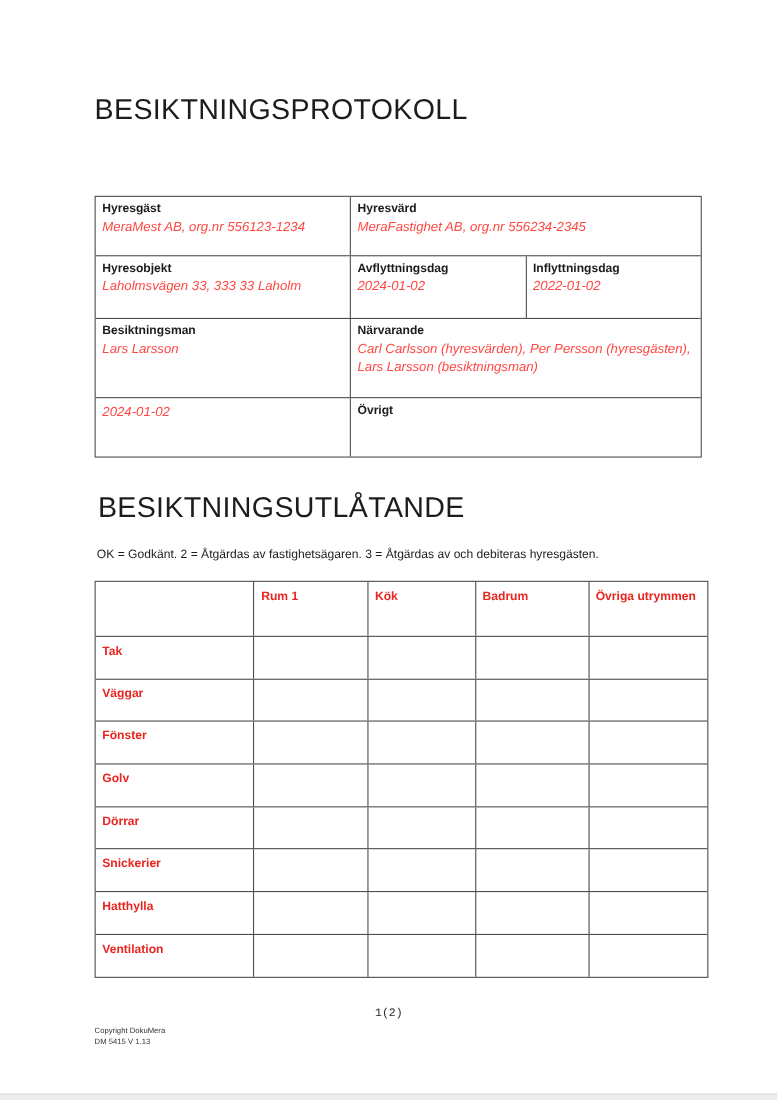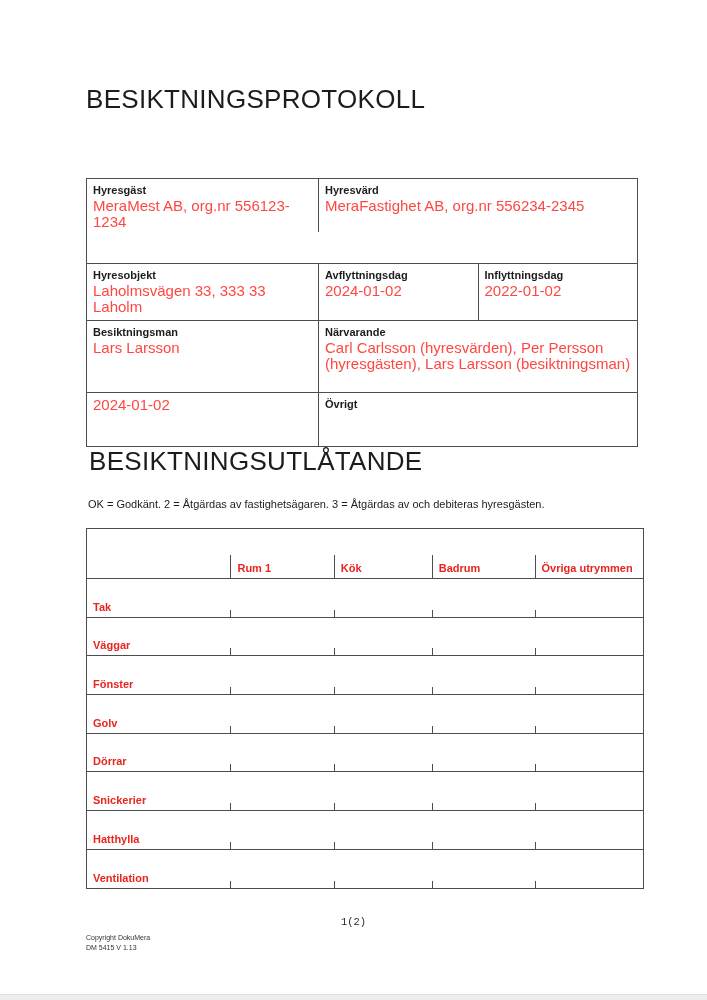--- a/index.html
+++ b/index.html
@@ -26,31 +26,31 @@
     position:absolute; left:86px; top:178px; width:552px;
     border:1px solid #4d4d4d; box-sizing:border-box; background:#fff;
   }
   .trow { display:flex; border-top:1px solid #4d4d4d; box-sizing:border-box; }
   .trow:first-child { border-top:none; }
   .tcell {
     box-sizing:border-box; padding:4px 6px 2px 6px;
     border-left:1px solid #4d4d4d; overflow:hidden;
   }
   .tcell:first-child { border-left:none; }
-  .r1 { height:53px; } .r2 { height:57px;margin-top:31px; } .r3 { height:72px; } .r4 { height:54px; }
+  .r1 { height:53px; } .r2 { height:57px; } .r3 { height:72px; } .r4 { height:54px; }
   .w42 { width:42%; } .w58 { width:58%; } .w29 { width:29%; }
   .flabel { font-size:11px; font-weight:bold; color:#1c1c1c; line-height:15px; }
-  .fvalue { font-size:15px; color:#ff4742; line-height:16px; }
+  .fvalue { font-size:12px; color:#ff4742; line-height:16px;font-style:italic; }
 
   
   .insp-table {
     position:absolute; left:86px; top:528px; width:558px;
     border:1px solid #4d4d4d; box-sizing:border-box; background:#fff;
   }
-  .irow { display:flex; border-top:1px solid #4d4d4d; box-sizing:border-box;align-items:flex-end; }
+  .irow { display:flex; border-top:1px solid #4d4d4d; box-sizing:border-box; }
   .irow:first-child { border-top:none; }
   .icell {
     box-sizing:border-box; padding:5px 10px 2px 6px;
     border-left:1px solid #4d4d4d; overflow:hidden;
   }
   .icell:first-child { border-left:none; }
   .ihead { height:49px; }
   .ibody { height:38.7px; }
   .c0 { width:25.8%; } .c1 { width:18.6%; } .c2 { width:17.6%; }
   .c3 { width:18.5%; } .c4 { width:19.5%; }

